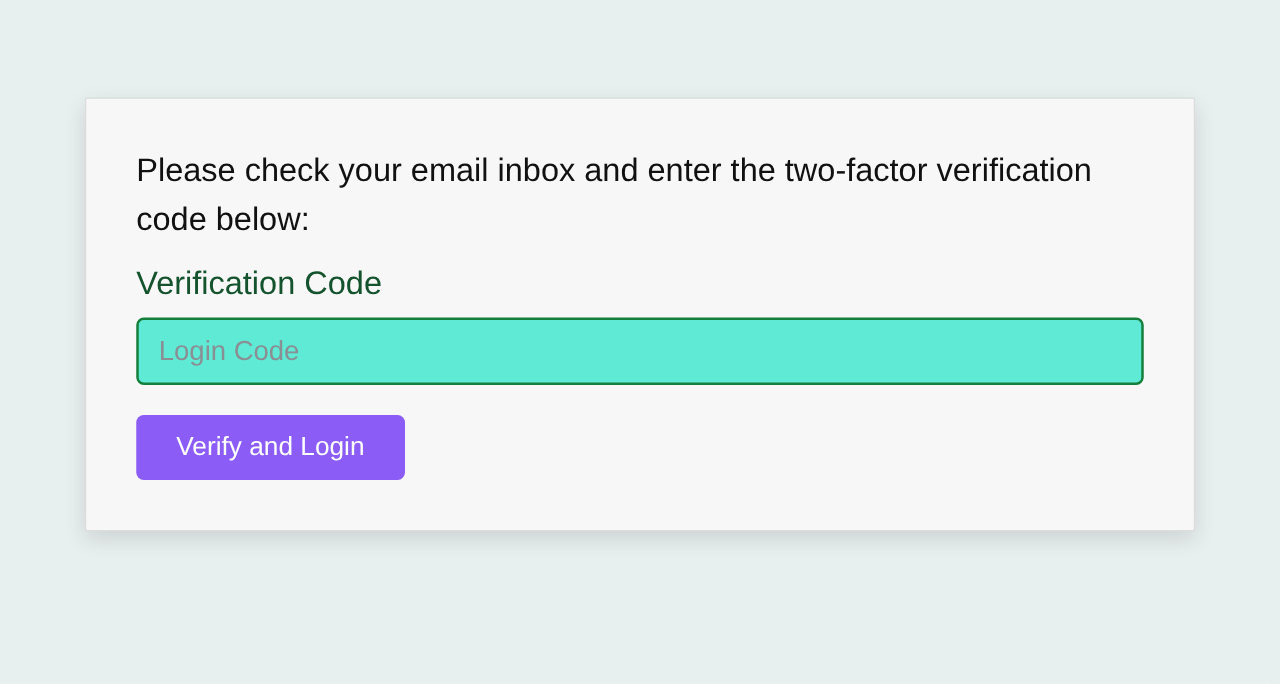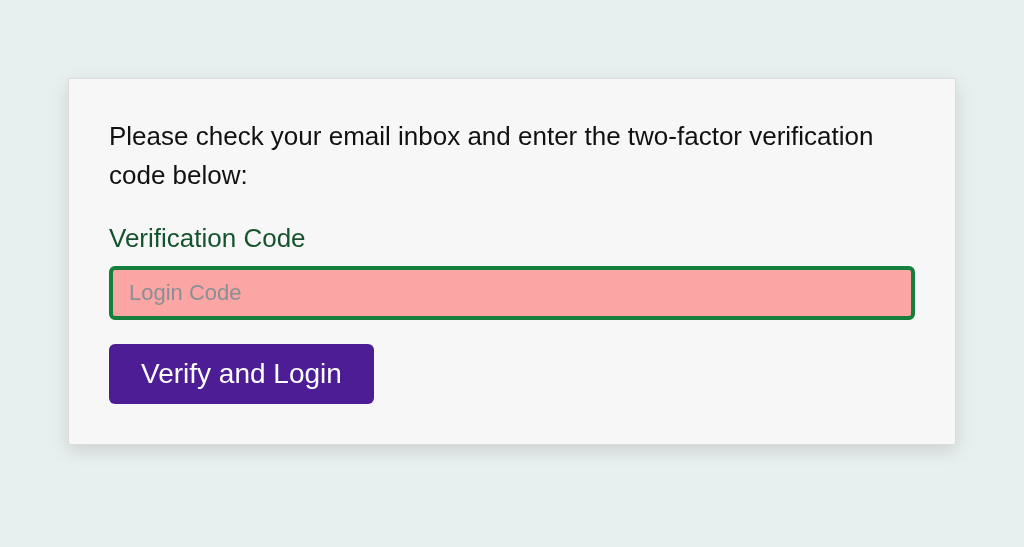--- a/index.html
+++ b/index.html
@@ -20,48 +20,48 @@
       border-radius: 2px;
       box-shadow: 0 6px 18px rgba(0,0,0,0.12);
       padding: 38px 40px 40px 40px;
       width: 100%;
     }
     .instruction {
       font-size: 26px;
       line-height: 1.5;
       color: #111;
       font-weight: 400;
-      margin-bottom: 28px;
+      margin-bottom: 16px;
     }
     .field-label {
       display: block;
       font-size: 26px;
       color: #14532d;
       font-weight: 400;
       margin-bottom: 12px;
     }
     .code-input {
       width: 100%;
       height: 54px;
       padding: 10px 16px;
       font-size: 22px;
       color: #555;
-      background-color: #fca5a5;
-      border: 4px solid #15803d;
+      background-color: #5eead4;
+      border: 2px solid #15803d;
       border-radius: 6px;
       outline: none;
     }
     .code-input::placeholder {
       color: #8a8f94;
     }
     .submit-btn {
       margin-top: 24px;
-      background-color: #4c1d95;
+      background-color: #8b5cf6;
       color: #ffffff;
-      font-size: 28px;
+      font-size: 21px;
       font-weight: 400;
       border: none;
       border-radius: 6px;
       padding: 14px 32px;
       cursor: pointer;
     }
   </style>
 </head>
 <body>
 

